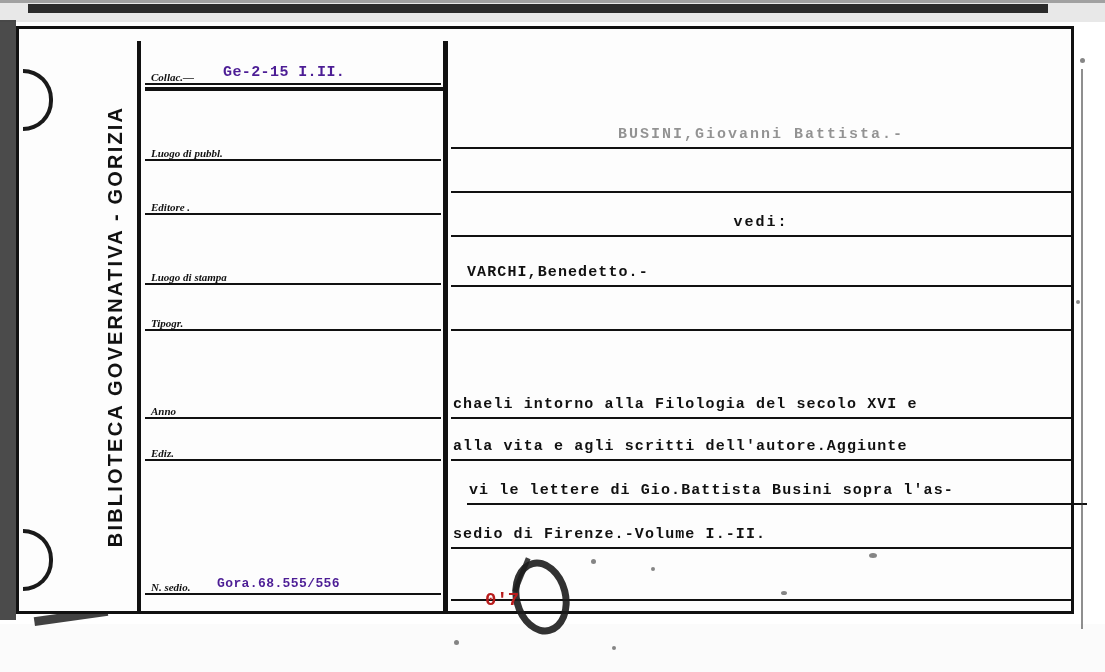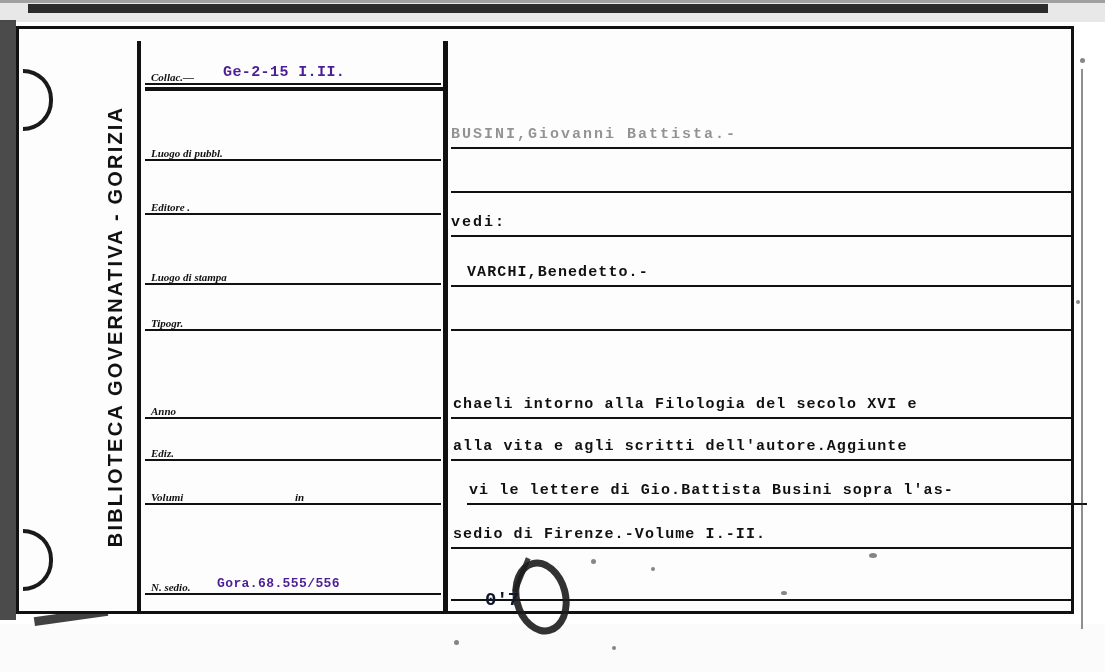--- a/index.html
+++ b/index.html
@@ -214,21 +214,21 @@
     font-family: "Liberation Mono", monospace;
     font-weight: bold;
     font-size: 15px;
     letter-spacing: 1.1px;
     color: #111;
     white-space: nowrap;
   }
   .trow .ttext.center {
     left: 0;
     width: 620px;
-    text-align: left;
+    text-align: center;
     letter-spacing: 2px;
   }
   .trow .ttext.faded {
     opacity: .45;
   }
   .trow .ttext.flush {
     left: 2px;
   }
 
   
@@ -255,21 +255,21 @@
     background: #1c1c1c;
     transform: rotate(22deg);
     opacity: .85;
   }
   .stamp .code {
     position: absolute;
     left: -6px; top: 36px;
     font-family: "Liberation Mono", monospace;
     font-weight: bold;
     font-size: 19px;
-    color: #0f172a;
+    color: #b91c1c;
   }
   .dotnoise {
     position: absolute;
     background: #222;
     border-radius: 50%;
     opacity: .55;
   }
 </style>
 </head>
 <body>
@@ -336,26 +336,20 @@
         <span class="fvalue"></span>
         <span class="fline"></span>
       </div>
 
       <div class="field" style="top:396px;">
         <span class="flabel">Ediz.</span>
         <span class="fvalue"></span>
         <span class="fline"></span>
       </div>
 
-      <div class="field" style="top:440px;">
-        <span class="flabel">Volumi</span>
-        <span class="flabel second">in</span>
-        <span class="fvalue"></span>
-        <span class="fline"></span>
-      </div>
 
 
       <div class="field" style="top:530px;">
         <span class="flabel">N. sedio.</span>
         <span class="fvalue small">Gora.68.555/556</span>
         <span class="fline"></span>
       </div>
 
     </div>
 

